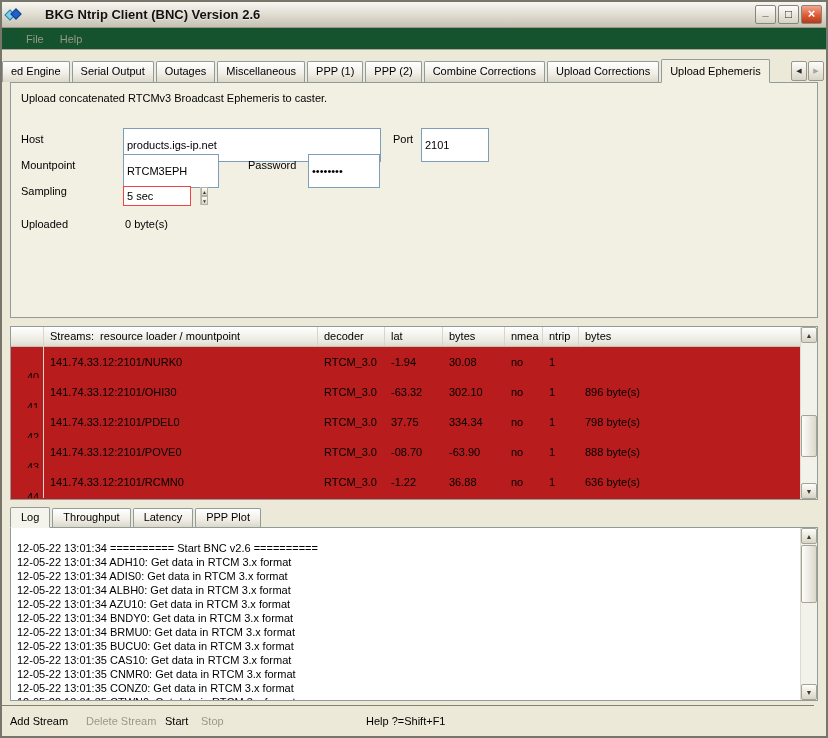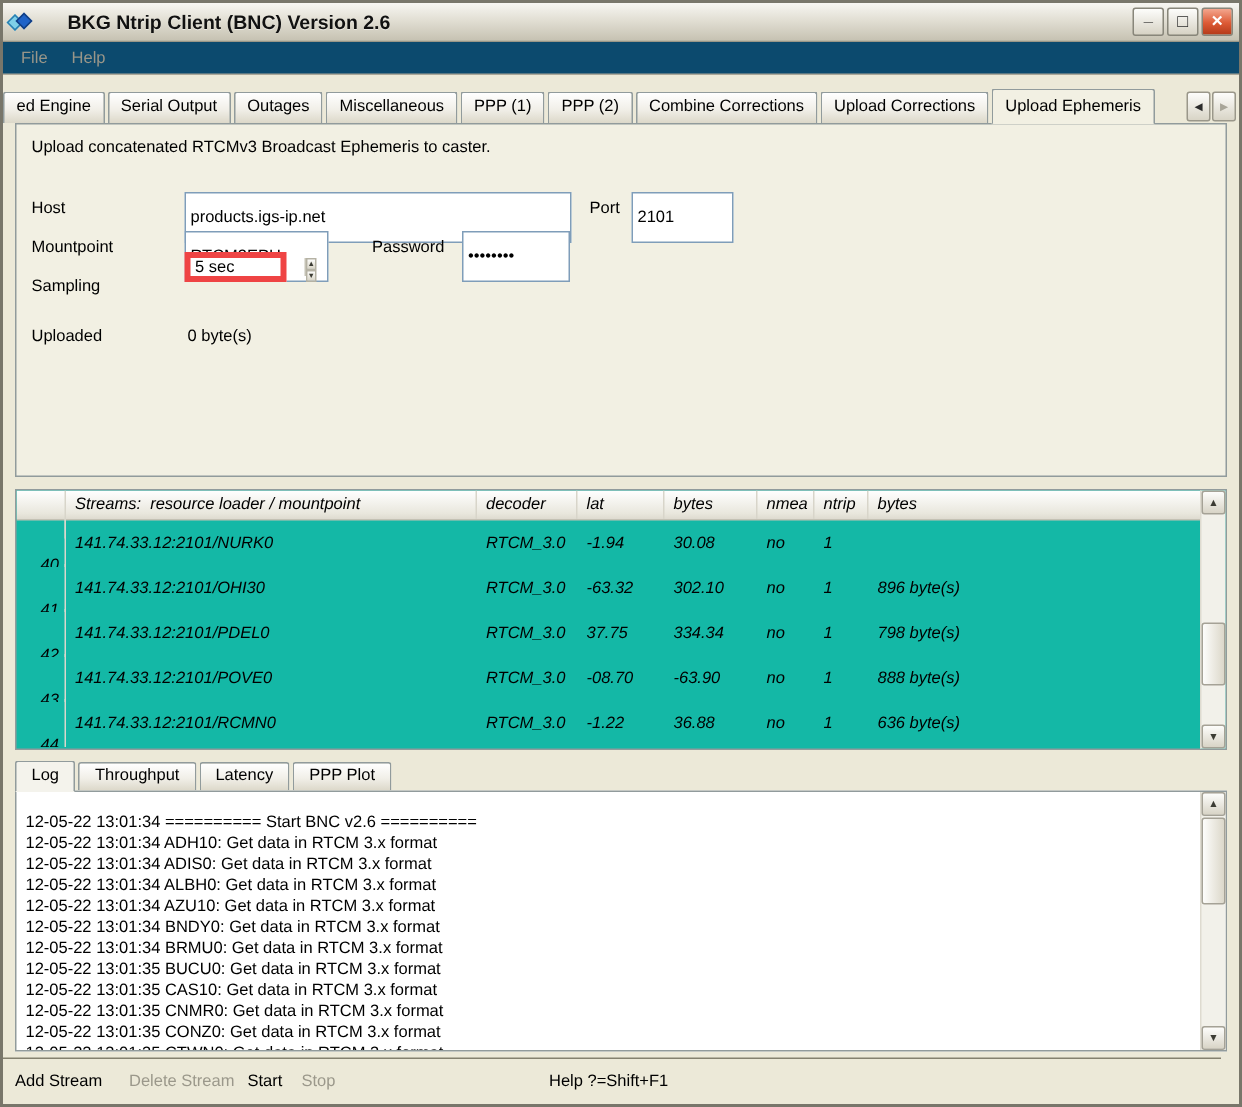--- a/index.html
+++ b/index.html
@@ -25,22 +25,22 @@
   .winbtn{
     width:21px;height:19px;margin-left:2px;border:1px solid #88867a;border-radius:2px;
     display:inline-flex;align-items:center;justify-content:center;
     background:linear-gradient(180deg,#fdfdfb,#d6d2c4);font-size:11px;line-height:1;color:#2c2c2c;
   }
   .winbtn.min span{font-weight:bold;transform:translateY(-3px);}
   .winbtn.max span{font-size:12px;transform:translateY(-1px);}
   .winbtn.close{background:linear-gradient(180deg,#f3a68e 0%,#dd5a35 55%,#b53b1a 100%);color:#fff;}
   .winbtn.close span{font-weight:bold;font-size:13px;transform:translateY(-1px);}
   
-  .menubar{height:22px;background:#0c4a6e;border-bottom:1px solid #aca899;
-    display:flex;align-items:center;padding-left:4px;}
+  .menubar{height:22px;background:#14532d;border-bottom:1px solid #aca899;
+    display:flex;align-items:center;padding-left:16px;}
   .menu-item{padding:3px 8px;color:#999689;}
   
   .tabstrip{margin-top:8px;height:24px;display:flex;align-items:flex-end;position:relative;padding-right:36px;}
   .tab{
     height:21px;line-height:19px;padding:0 8px;margin-right:2px;white-space:nowrap;
     background:linear-gradient(180deg,#ffffff 0%,#f1efe8 55%,#dcd8c9 100%);
     border:1px solid #919b9c;border-bottom:none;border-radius:2px 2px 0 0;cursor:default;
   }
   .tab.active{
     height:24px;line-height:22px;background:#f2f0e3;position:relative;z-index:3;
@@ -59,32 +59,32 @@
     border:1px solid #919b9c;z-index:2;
   }
   .pane-desc{position:absolute;left:10px;top:9px;}
   .flabel{position:absolute;white-space:nowrap;}
   .fvalue{position:absolute;white-space:nowrap;}
   .xinput{
     position:absolute;height:20px;border:1px solid #7f9db9;background:#fff;
     font-family:"Liberation Sans",sans-serif;font-size:11px;padding:16px 3px;color:#000;
   }
   .spinbox{
-    position:absolute;left:112px;top:85px;width:68px;height:20px;border:4px solid #ef4444;
+    position:absolute;left:112px;top:103px;width:68px;height:20px;border:1px solid #ef4444;
     background:#fff;display:flex;gap:36px;
   }
   .spin-value{flex:1;border:none;outline:none;width:40px;
     font-family:"Liberation Sans",sans-serif;font-size:11px;padding:0 3px;background:transparent;}
   .spin-btns{width:15px;display:flex;flex-direction:column;border-left:1px solid #c6c3b6;}
   .spin-btn{
     flex:1;display:flex;align-items:center;justify-content:center;font-size:5px;color:#3c3c34;
     background:linear-gradient(180deg,#fdfdfb,#d8d4c6);border:1px solid #b5b2a4;
   }
   
-  .streams{position:relative;margin:8px 8px 0;height:174px;background:#14b8a6;border:1px solid #919b9c;font-style:italic;}
+  .streams{position:relative;margin:8px 8px 0;height:174px;background:#b91c1c;border:1px solid #919b9c;}
   .tbl-inner{margin-right:17px;overflow:hidden;height:100%;}
   .thead{display:flex;height:20px;
     background:linear-gradient(180deg,#ffffff,#e9e7dd 80%,#dedbd0);
     border-bottom:1px solid #c4c1b4;}
   .th{padding:0 6px;line-height:19px;border-right:1px solid #d8d5ca;white-space:pre;overflow:hidden;}
   .trow{display:flex;height:30px;align-items:center;}
   .c{padding:0 6px;white-space:nowrap;overflow:hidden;}
   .w-num{width:23px;padding:16px;text-align:center;flex:none;}
   .c.w-num{border-right:1px solid #dad7cc;height:100%;line-height:30px;}
   .w-mp{width:274px;flex:none;}

